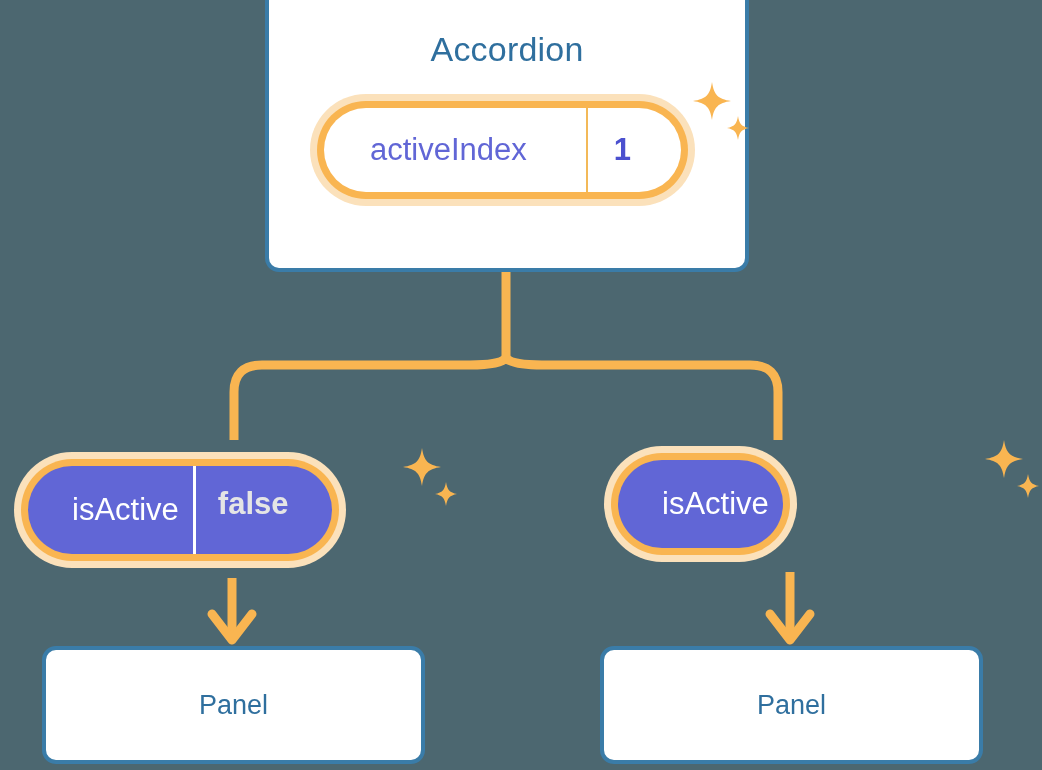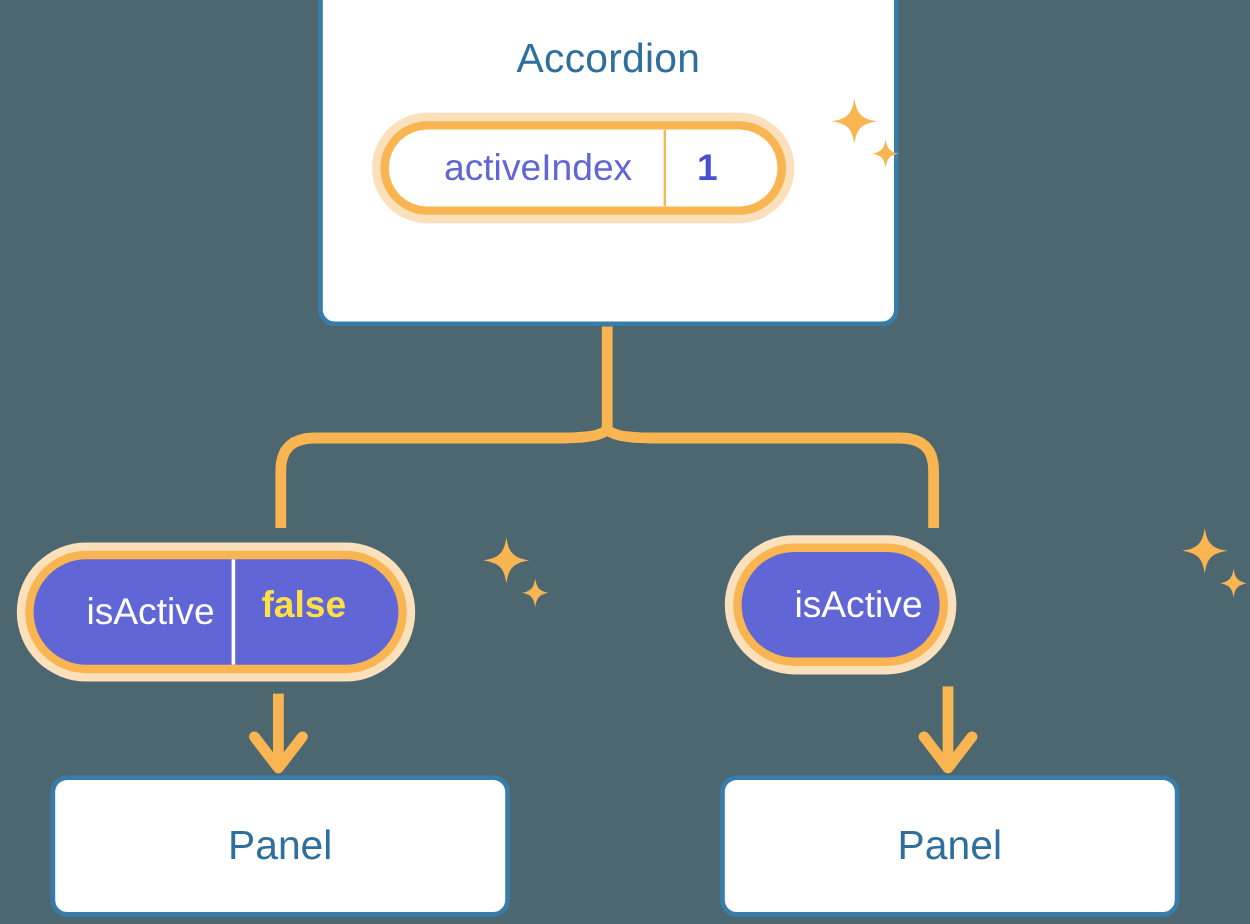--- a/index.html
+++ b/index.html
@@ -64,21 +64,21 @@
     width: 383px;
     height: 118px;
     display: flex;
     align-items: center;
     justify-content: center;
   }
   #panel-left  { left: 42px;  top: 646px; }
   #panel-right { left: 600px; top: 646px; }
   .panel-label {
     color: #2f6f9e;
-    font-size: 34px;
+    font-size: 27px;
   }
 
   
   .pill-wrap {
     position: absolute;
   }
   
   .pill {
     position: relative;
     border-radius: 999px;
@@ -123,30 +123,30 @@
   }
 
   
   .pill--purple .pill-inner { background: #6166d6; }
   .pill--purple .pill-key {
     color: #ffffff;
     font-size: 31px;
     padding: 0 14px 0 44px;
   }
   .pill--purple .pill-val {
-    color: #fde047;
+    color: #e5e5e5;
     font-size: 31px;
     font-weight: bold;
     padding: 0 44px 12px 22px;
     border-left: 3px solid #ffffff;
   }
 
   
   #pill-root          { left: 310px; top: 94px; }
-  #pill-root .pill-inner { height: 64px; }
+  #pill-root .pill-inner { height: 84px; gap: 33px; }
 
   #pill-false         { left: 14px;  top: 452px; }
   #pill-false .pill-inner { height: 88px; }
 
   #pill-true          { left: 604px; top: 446px; }
   #pill-true .pill-inner  { height: 88px; }
 
   
   .sparkles {
     position: absolute;

